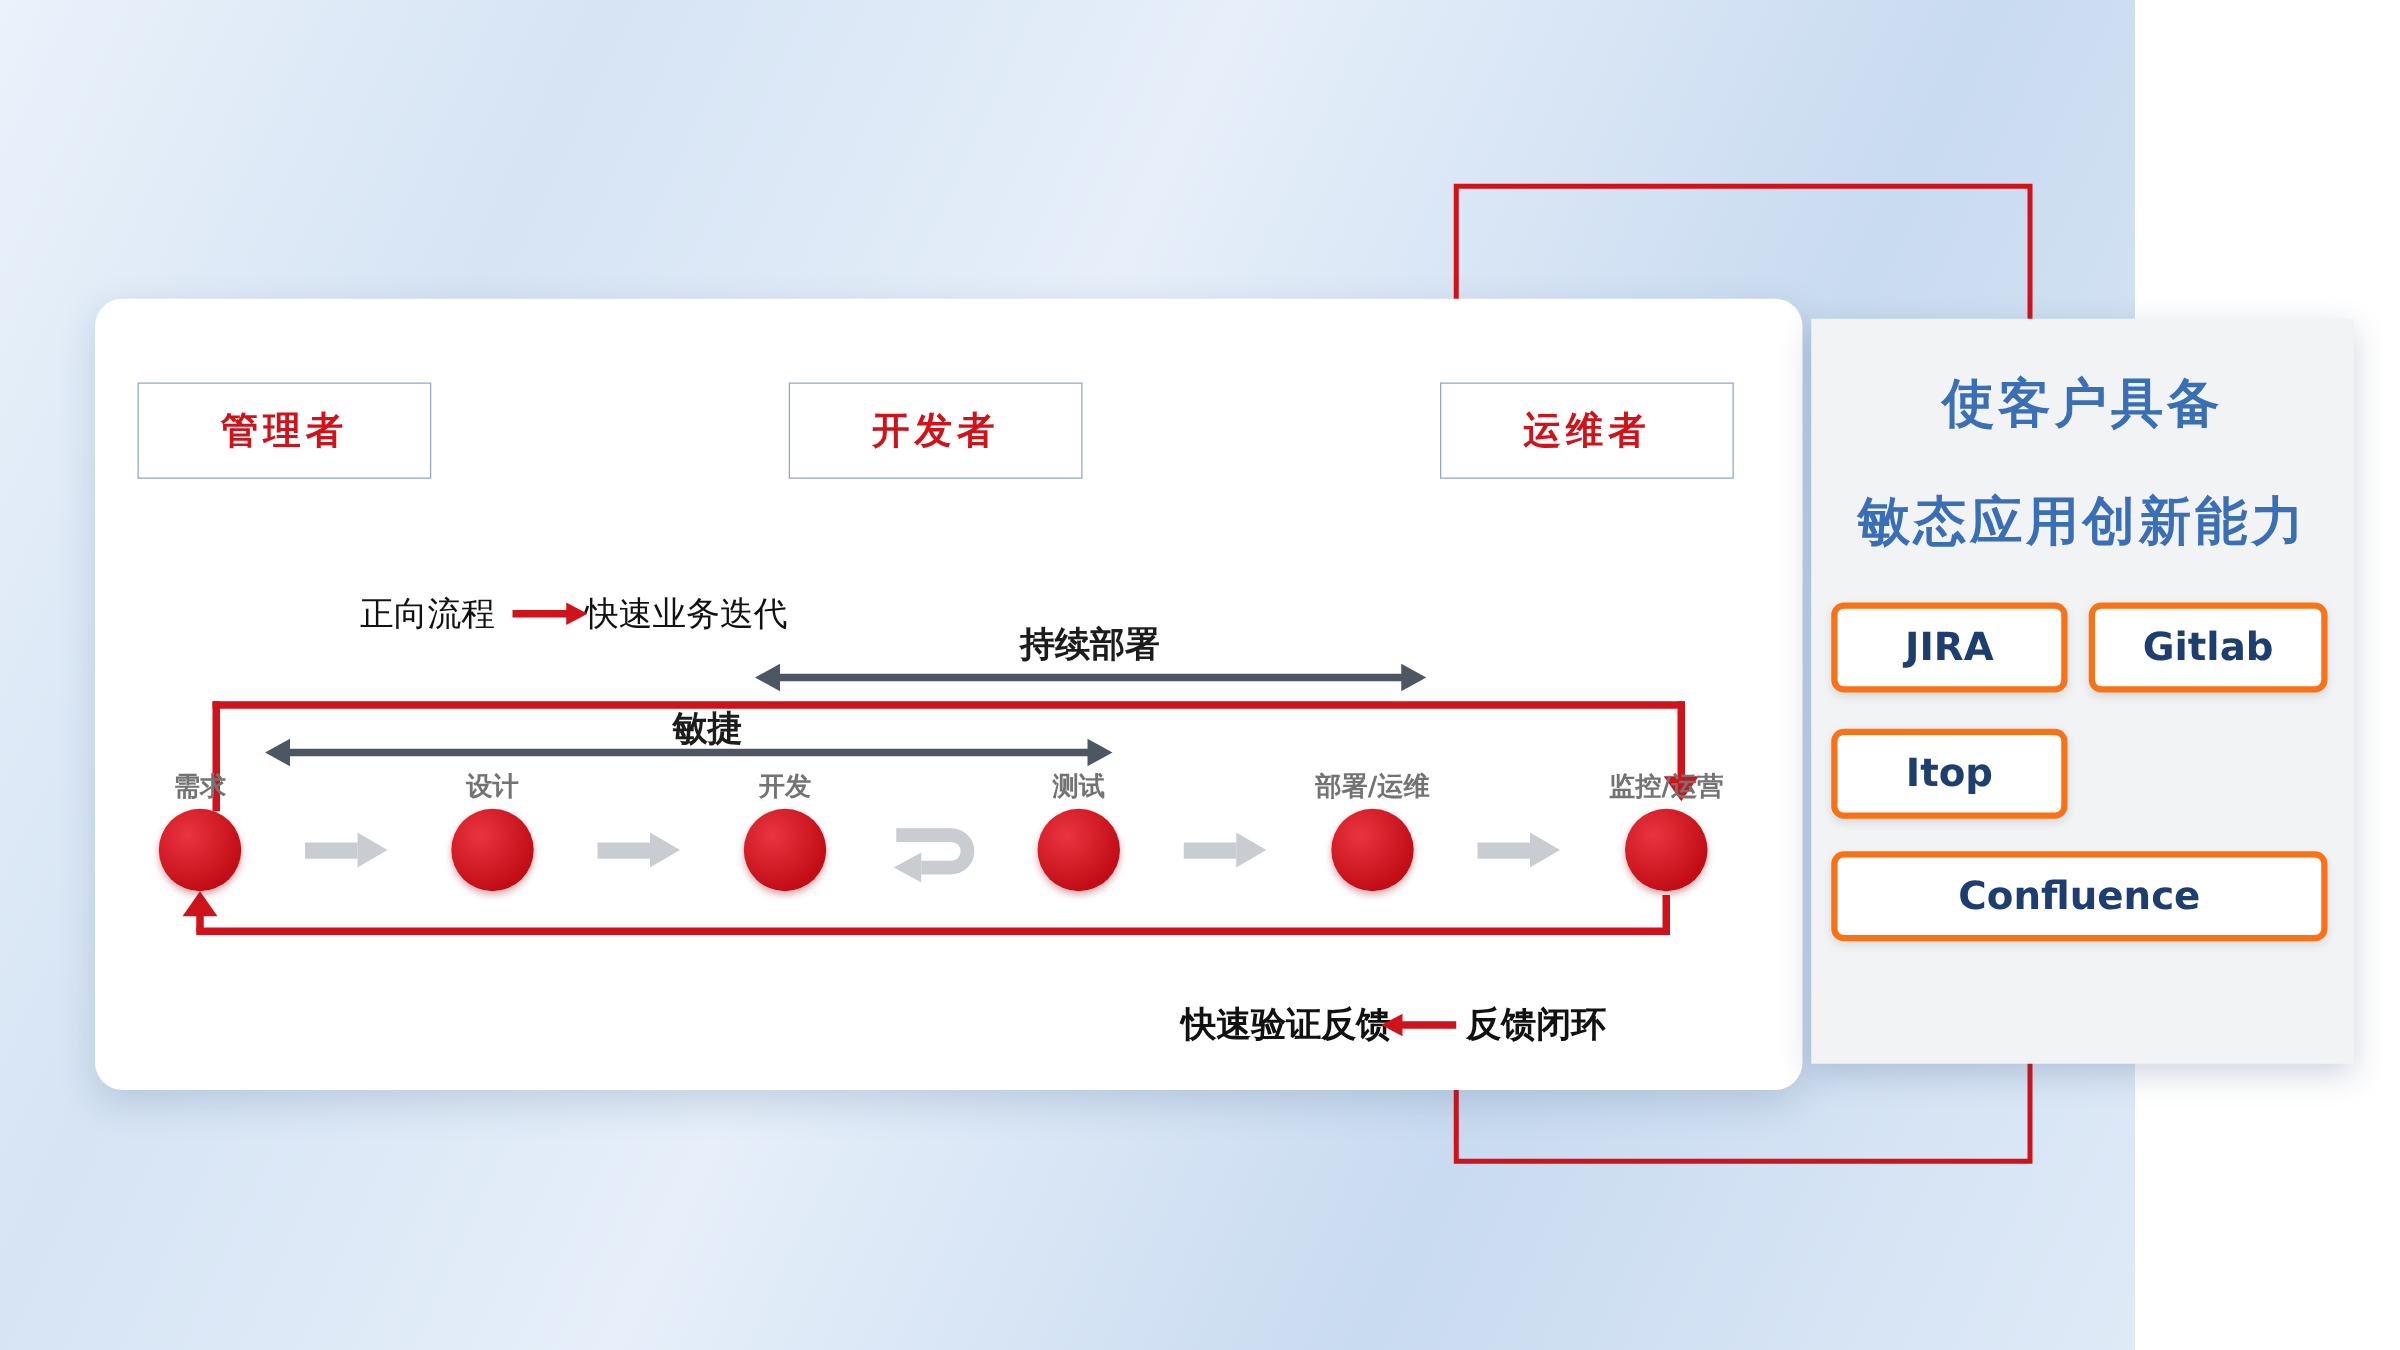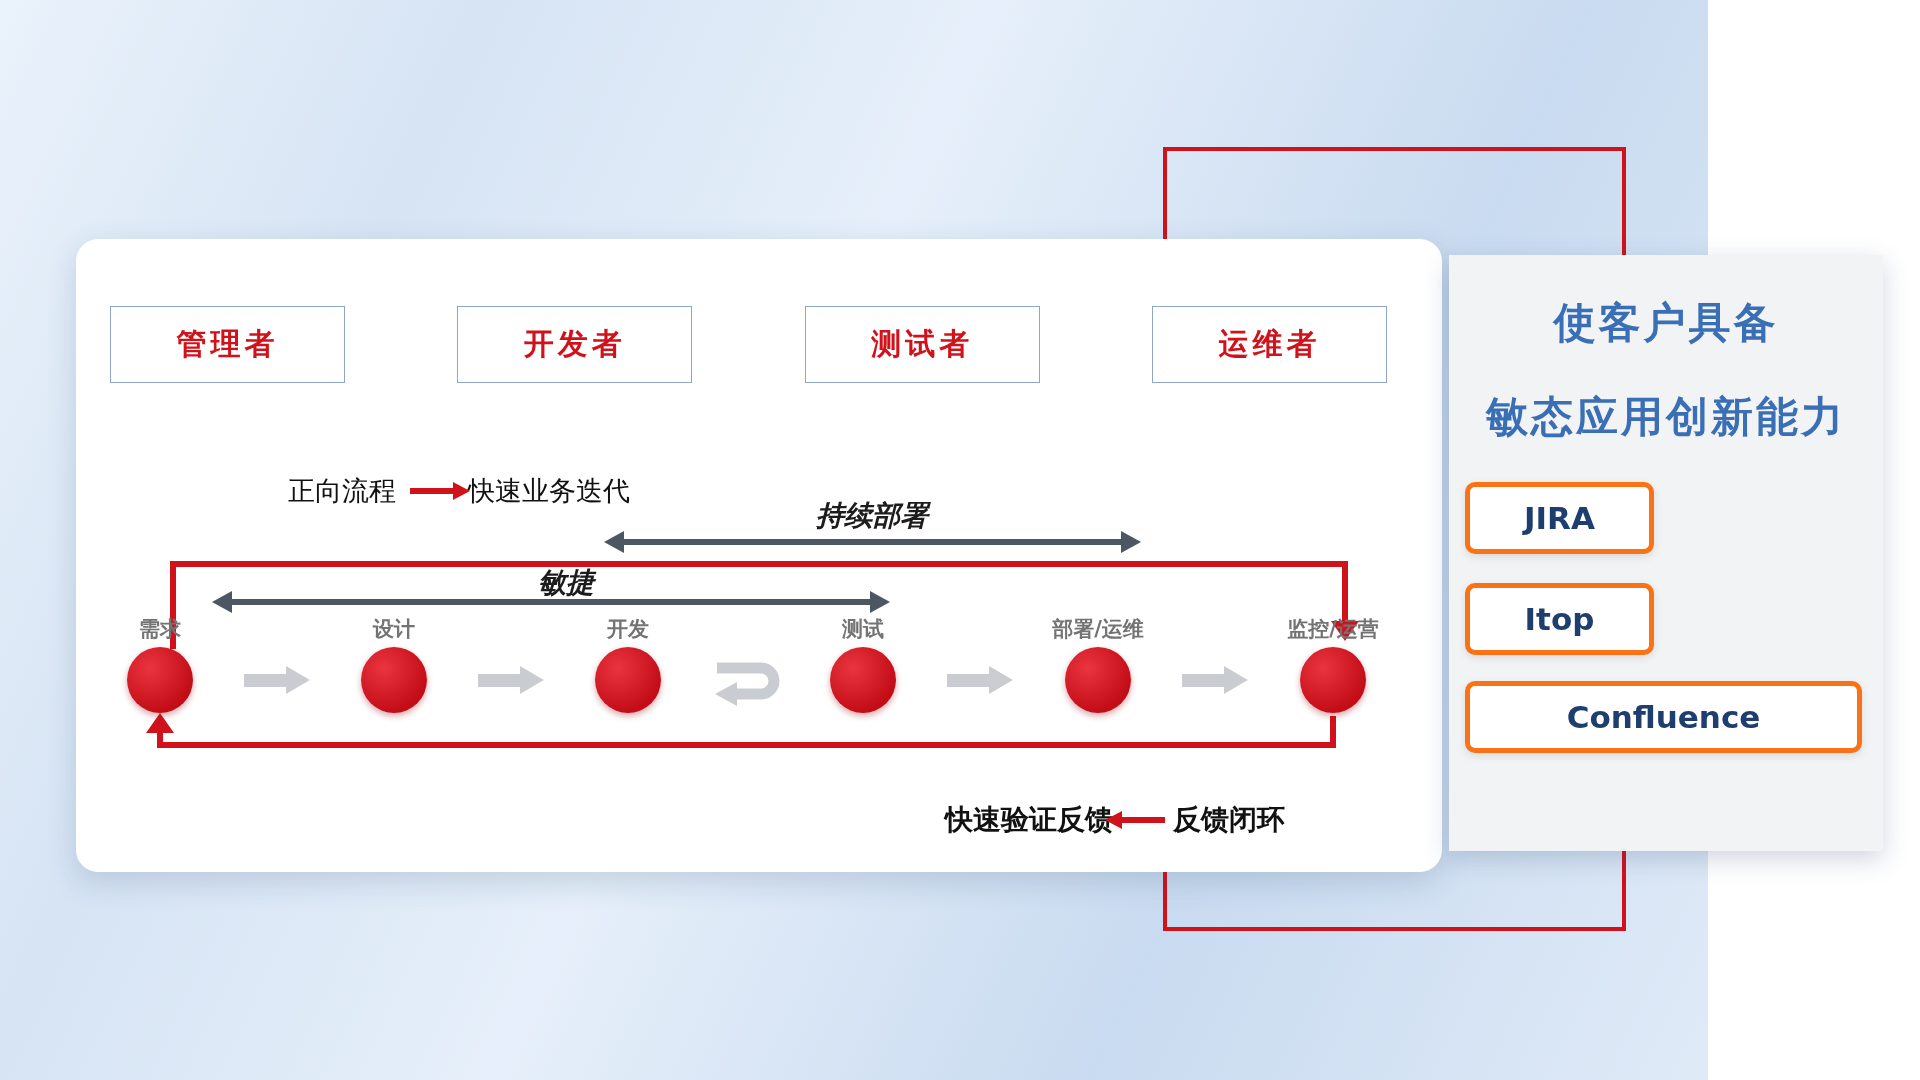--- a/index.html
+++ b/index.html
@@ -20,21 +20,21 @@
   
   .legend-forward{position:absolute;left:212px;top:234px;display:flex;align-items:center;gap:14px;
     font-size:27px;font-weight:normal;color:#111;}
   .red-arrow-right{position:relative;width:44px;height:6px;background:#d0121b;}
   .red-arrow-right::after{content:"";position:absolute;right:-16px;top:-6px;width:0;height:0;
     border-left:17px solid #d0121b;border-top:9px solid transparent;border-bottom:9px solid transparent;}
   .red-arrow-left{position:relative;width:44px;height:6px;background:#d0121b;}
   .red-arrow-left::before{content:"";position:absolute;left:-16px;top:-6px;width:0;height:0;
     border-right:17px solid #d0121b;border-top:9px solid transparent;border-bottom:9px solid transparent;}
   
-  .span-label{position:absolute;transform:translateX(-50%);font-size:28px;font-weight:bold;color:#1c1c1c;white-space:nowrap;font-style:italic;}
+  .span-label{position:absolute;transform:translateX(-50%);font-size:28px;font-weight:bold;color:#1c1c1c;white-space:nowrap;}
   .lbl-cd{left:796px;top:258px;}
   .lbl-agile{left:490px;top:325px;}
   .dbl{position:absolute;height:6px;background:#4d5663;}
   .dbl::before{content:"";position:absolute;left:-18px;top:-8px;width:0;height:0;
     border-right:20px solid #4d5663;border-top:11px solid transparent;border-bottom:11px solid transparent;}
   .dbl::after{content:"";position:absolute;right:-18px;top:-8px;width:0;height:0;
     border-left:20px solid #4d5663;border-top:11px solid transparent;border-bottom:11px solid transparent;}
   .line-cd{left:546px;top:300px;width:501px;}
   .line-agile{left:154px;top:360px;width:642px;}
   
@@ -87,23 +87,20 @@
   <div class="red-frame"></div>
 
   <div class="card">
 
     <div class="roles-row">
       <div class="role-box">
         <span>管理者</span>
       </div>
       <div class="role-box">
         <span>开发者</span>
-      </div>
-      <div class="role-box">
-        <span>测试者</span>
       </div>
       <div class="role-box">
         <span>运维者</span>
       </div>
     </div>
 
 
     <div class="legend-forward">
       <span>正向流程</span>
       <span class="red-arrow-right"></span>
@@ -167,17 +164,18 @@
       <span class="red-arrow-left"></span>
       <span>反馈闭环</span>
     </div>
 
   </div>
 
   <div class="side-panel">
     <div class="panel-title pt1">使客户具备</div>
     <div class="panel-title pt2">敏态应用创新能力</div>
     <div class="tool tool-jira">JIRA</div>
+    <div class="tool tool-gitlab">Gitlab</div>
     <div class="tool tool-itop">Itop</div>
     <div class="tool tool-confluence">Confluence</div>
   </div>
 
 </div>
 
 </body></html>

